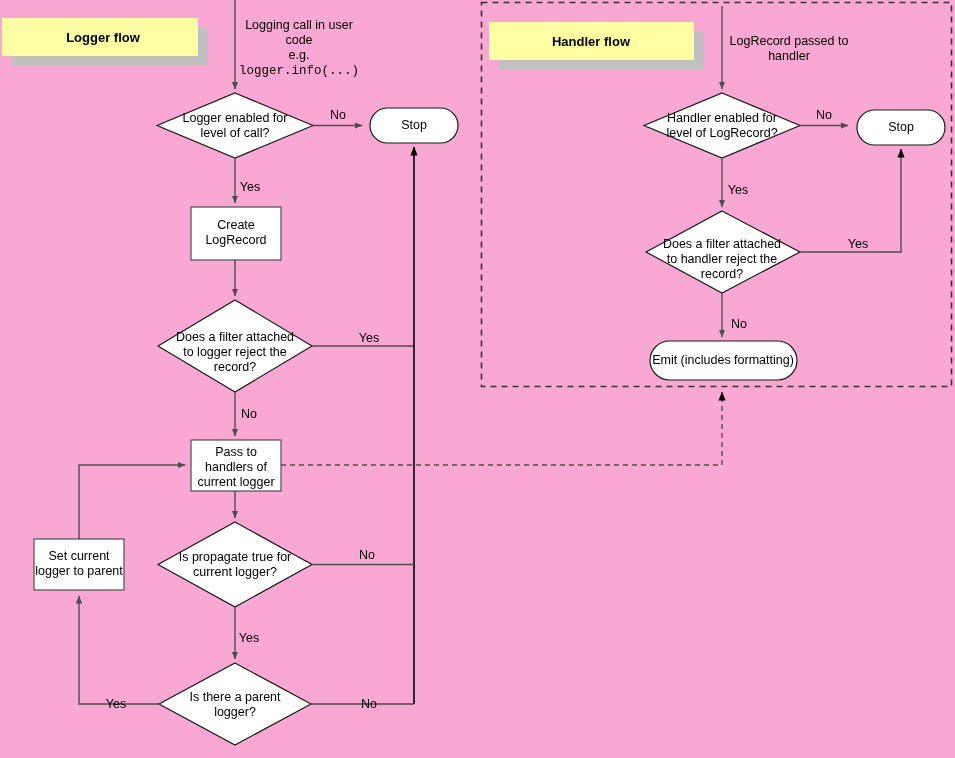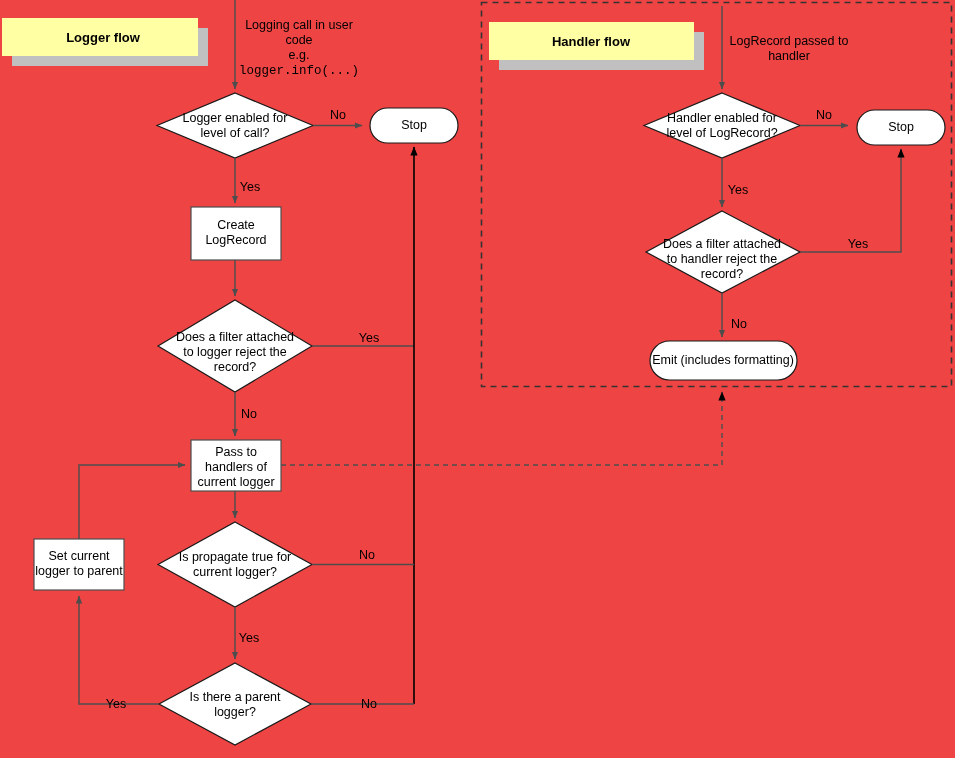--- a/index.html
+++ b/index.html
@@ -8,21 +8,21 @@
     padding: 0;
     background: #ffffff;
   }
   body {
     font-family: "Liberation Sans", sans-serif;
   }
   #diagram-root {
     position: relative;
     width: 955px;
     height: 758px;
-    background: #ef4444;
+    background: #f9a8d4;
     overflow: hidden;
   }
   svg.flow-canvas {
     position: absolute;
     left: 0;
     top: 0;
     width: 955px;
     height: 758px;
   }
   .node-text {

